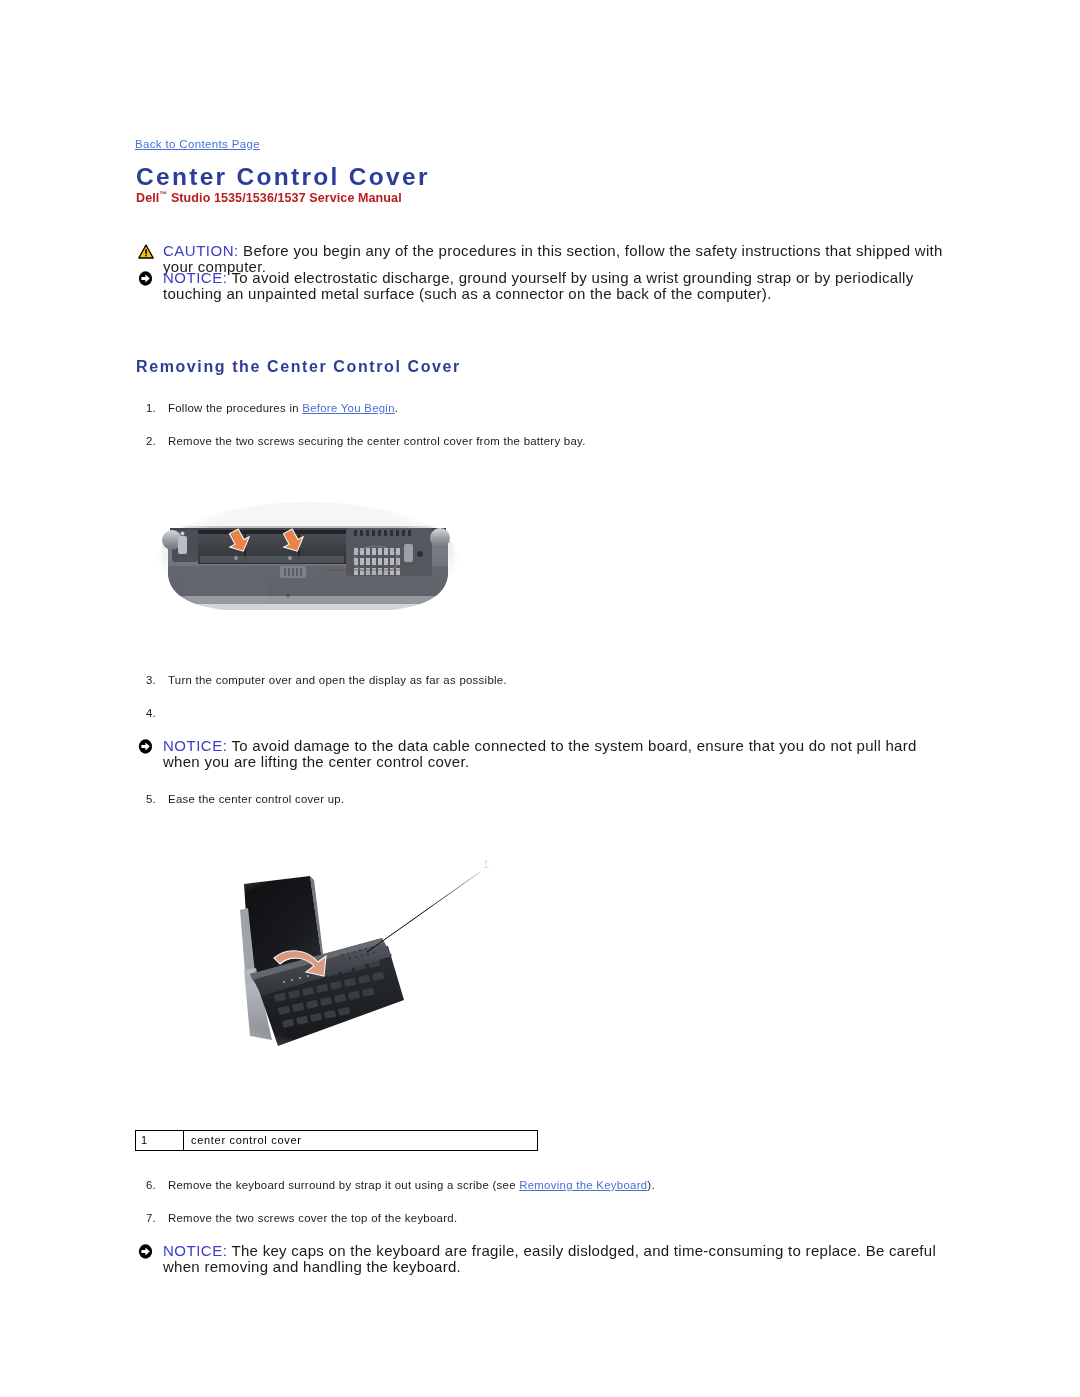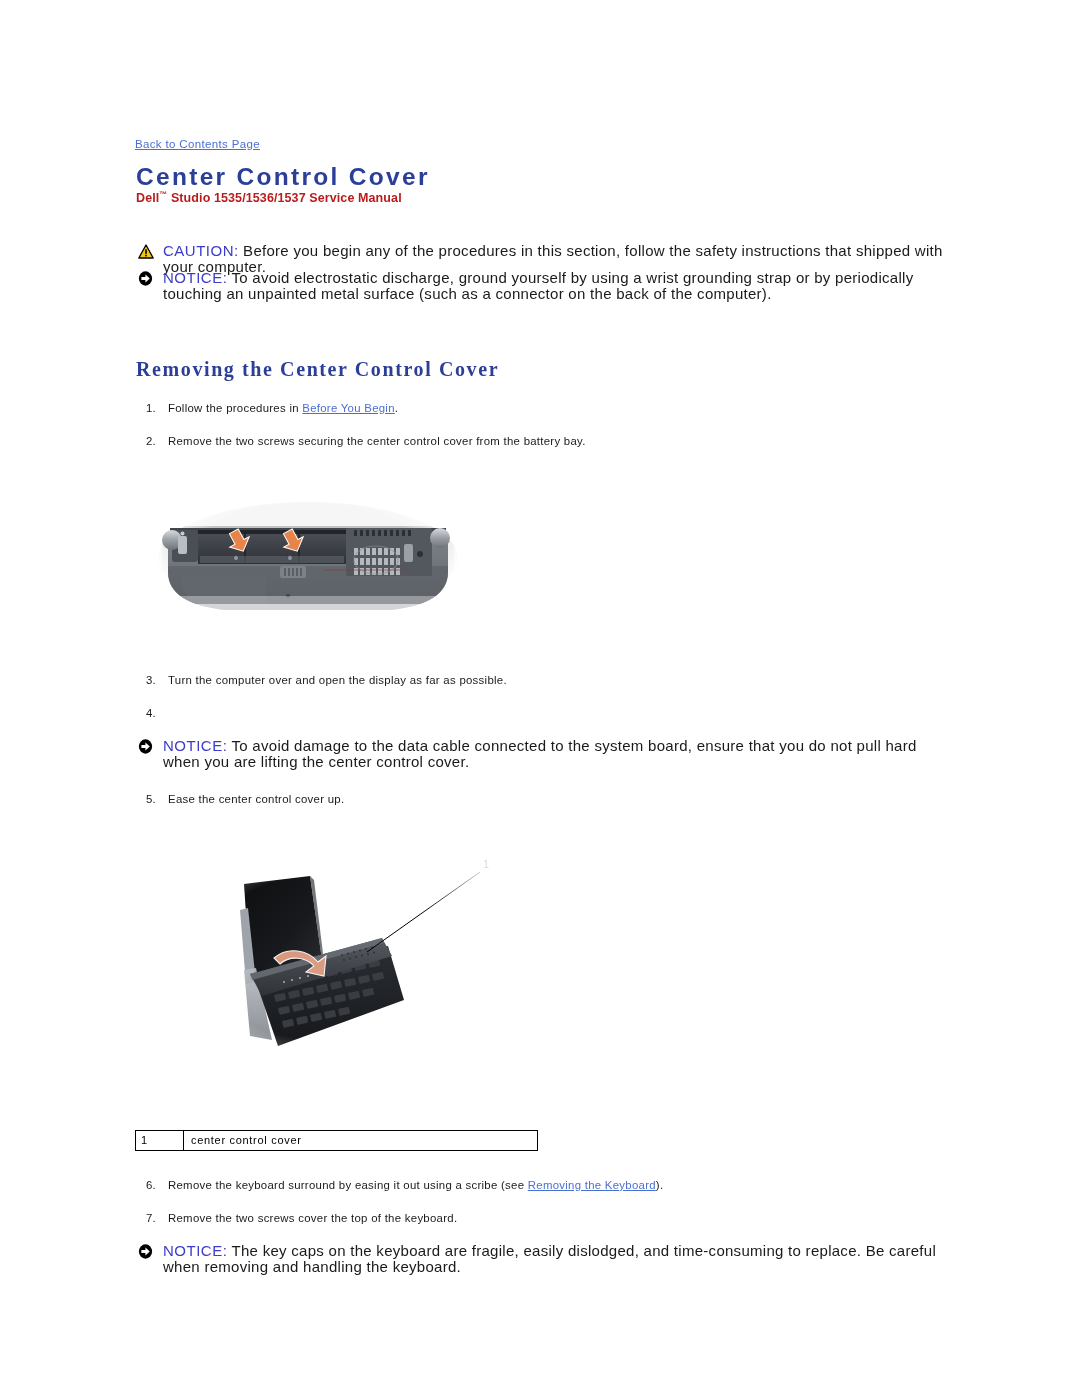--- a/index.html
+++ b/index.html
@@ -99,26 +99,25 @@
   .noticedot {
     display: block;
     width: 15px;
     height: 15px;
   }
 
   
   .sec-head {
     position: absolute;
     left: 136px;
-    font-size: 20px;
+    font-size: 16px;
     font-weight: bold;
     letter-spacing: 1.6px;
     color: #2b3e98;
     white-space: nowrap;
-    font-family: Liberation Serif, serif;
   }
 
   
   .step {
     position: absolute;
     left: 146px;
     width: 820px;
     font-size: 11.4px;
     line-height: 15.5px;
     letter-spacing: 0.28px;
@@ -493,21 +492,21 @@
     </svg>
   </div>
 
   <div class="legend">
     <div class="cell-num">1</div>
     <div class="cell-label">center control cover</div>
   </div>
 
   <div class="step" style="top:1178px;">
     <span class="num">6.</span>
-    <span class="body"><span>Remove the keyboard surround by easing it out using a scribe (see </span><a class="inline-link">Removing the Keyboard</a><span>).</span></span>
+    <span class="body"><span>Remove the keyboard surround by strap it out using a scribe (see </span><a class="inline-link">Removing the Keyboard</a><span>).</span></span>
   </div>
 
   <div class="step" style="top:1211px;">
     <span class="num">7.</span>
     <span class="body">Remove the two screws cover the top of the keyboard.</span>
   </div>
 
   <div class="admon" style="top:1243px;">
     <span class="icon-slot">
       <svg class="noticedot" viewBox="0 0 15 15" xmlns="http://www.w3.org/2000/svg">

